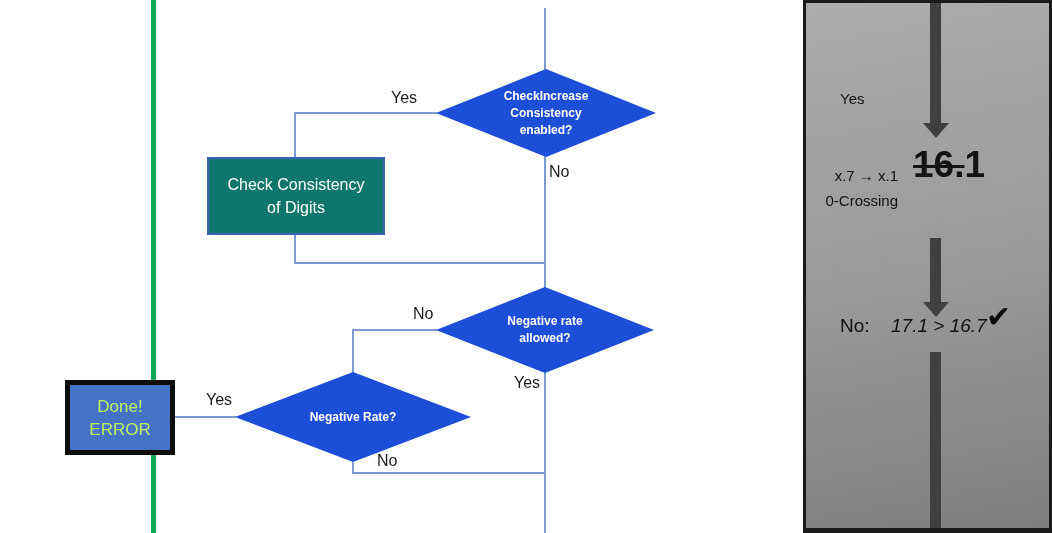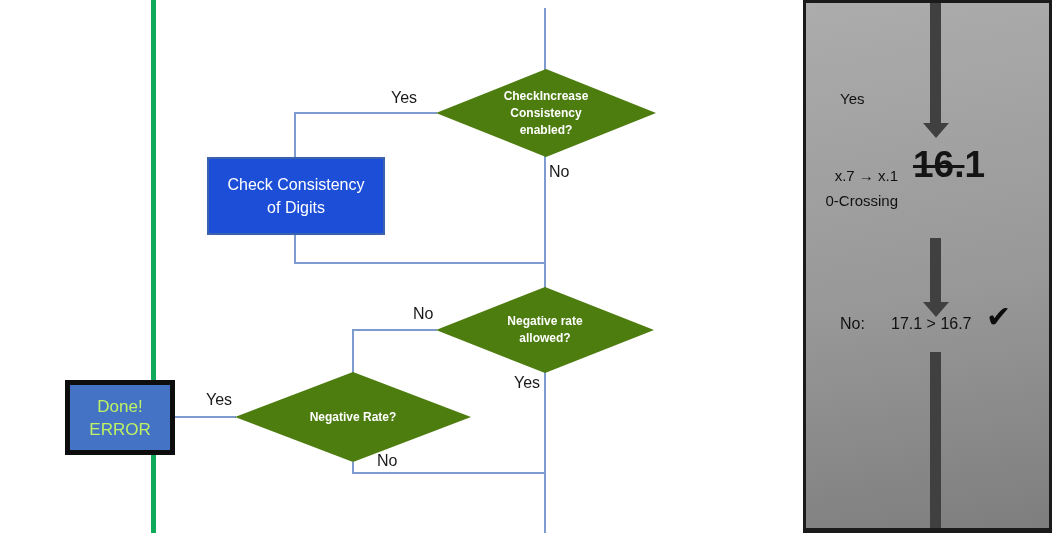--- a/index.html
+++ b/index.html
@@ -7,29 +7,29 @@
   body { font-family: "Liberation Sans", "DejaVu Sans", sans-serif; }
   #stage {
     position: relative; width: 1052px; height: 533px;
     background: #ffffff; overflow: hidden;
   }
   
   .conn { position: absolute; background: #7D9BCF; z-index: 1; }
   .green-line { position: absolute; left: 151px; top: 0; width: 5px; height: 533px; background: #0FA95A; z-index: 2; }
   .diamond {
     position: absolute; z-index: 3;
-    background: #4d7c0f; color: #ffffff;
+    background: #1d4ed8; color: #ffffff;
     clip-path: polygon(50% 0%, 100% 50%, 50% 100%, 0% 50%);
     display: flex; flex-direction: column; align-items: center; justify-content: center;
     text-align: center; font-weight: 600;
   }
   .diamond .dl { line-height: 17px; font-size: 12px; }
   .pbox {
     position: absolute; z-index: 3;
-    background: #1d4ed8; border: 2px solid #3A62AE; color: #ffffff;
+    background: #0f766e; border: 2px solid #3A62AE; color: #ffffff;
     display: flex; flex-direction: column; align-items: center; justify-content: center;
     text-align: center; font-size: 16px; line-height: 23px;
   }
   .dbox {
     position: absolute; z-index: 4;
     background: #4472C4; border: 5px solid #0d0d0d; color: #bef264;
     display: flex; flex-direction: column; align-items: center; justify-content: center;
     text-align: center; font-size: 17px; line-height: 23px;
   }
   .lbl { position: absolute; z-index: 5; color: #1a1a1a; font-size: 16px; }
@@ -44,21 +44,21 @@
     position: absolute; left: 117px; width: 0; height: 0;
     border-left: 13px solid transparent; border-right: 13px solid transparent;
     border-top: 15px solid #404040;
   }
   .p-lbl { position: absolute; color: #111111; font-size: 15px; }
   .annot { position: absolute; left: 0; top: 160px; width: 92px; text-align: right;
            color: #111111; font-size: 15px; line-height: 25px; }
   .nums { position: absolute; left: 79px; top: 143px; width: 100px; text-align: right;
           color: #141414; font-size: 37px; line-height: 37px; font-weight: 600; }
   .strike { text-decoration: line-through; text-decoration-thickness: 3px; }
-  .result { position: absolute; top: 312px; color: #111111; font-size: 16px; }
+  .result { position: absolute; top: 312px; color: #111111; font-size: 19px; }
   .check { position: absolute; left: 180px; top: 296px; color: #0d0d0d;
            font-size: 30px; font-weight: bold; }
 </style>
 </head>
 <body>
 
 <div id="stage">
 
   <div class="green-line"></div>
 
@@ -116,19 +116,19 @@
     </div>
 
     <div class="nums">
       <div><span class="strike">16.</span><span>1</span></div>
     </div>
 
     <div class="shaft" style="top:235px; height:64px;"></div>
     <div class="ahead" style="top:299px;"></div>
 
     <div class="result" style="left:34px;">No:</div>
-    <div class="result" style="left:85px;">17.1 &gt; 16.7</div>
+    <div class="result" style="left:85px;font-style:italic;">17.1 &gt; 16.7</div>
     <div class="check">✔</div>
 
     <div class="shaft" style="top:349px; height:176px;"></div>
   </div>
 
 </div>
 
 </body></html>

